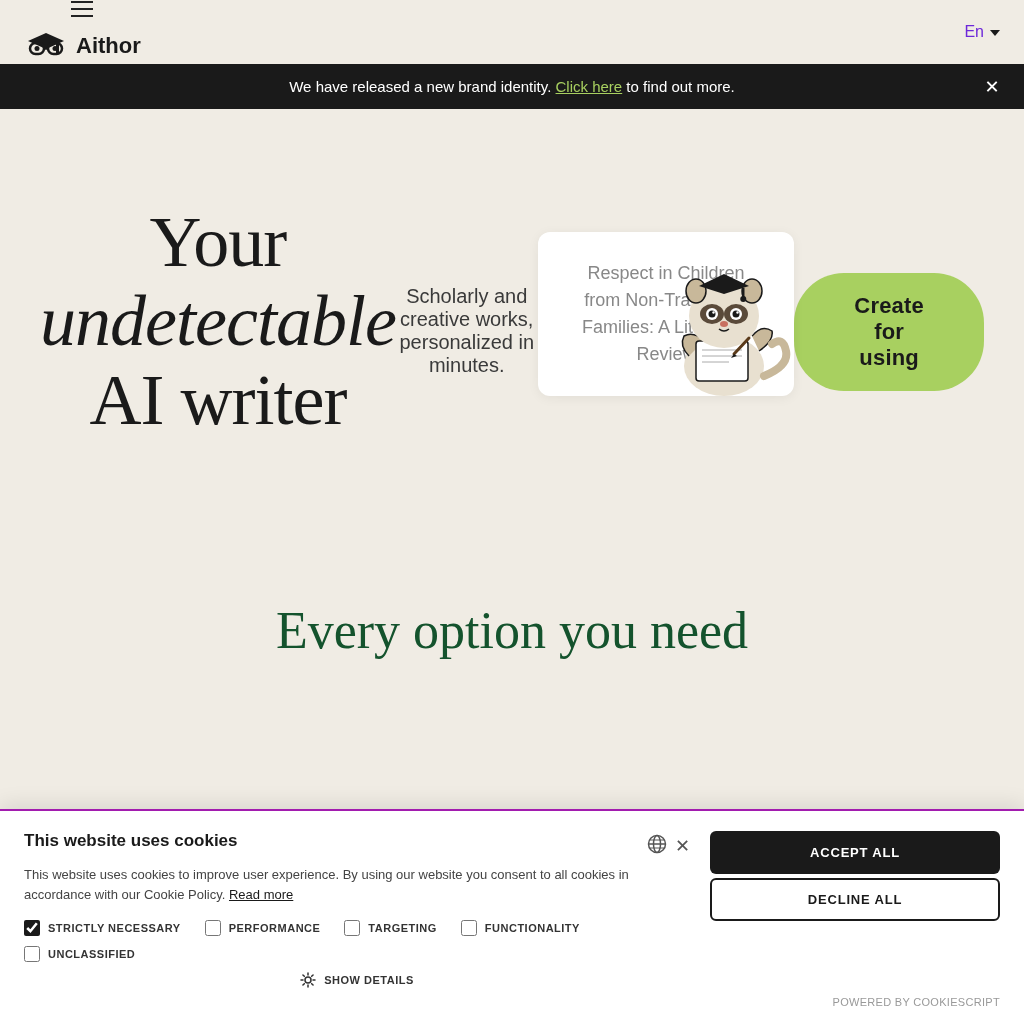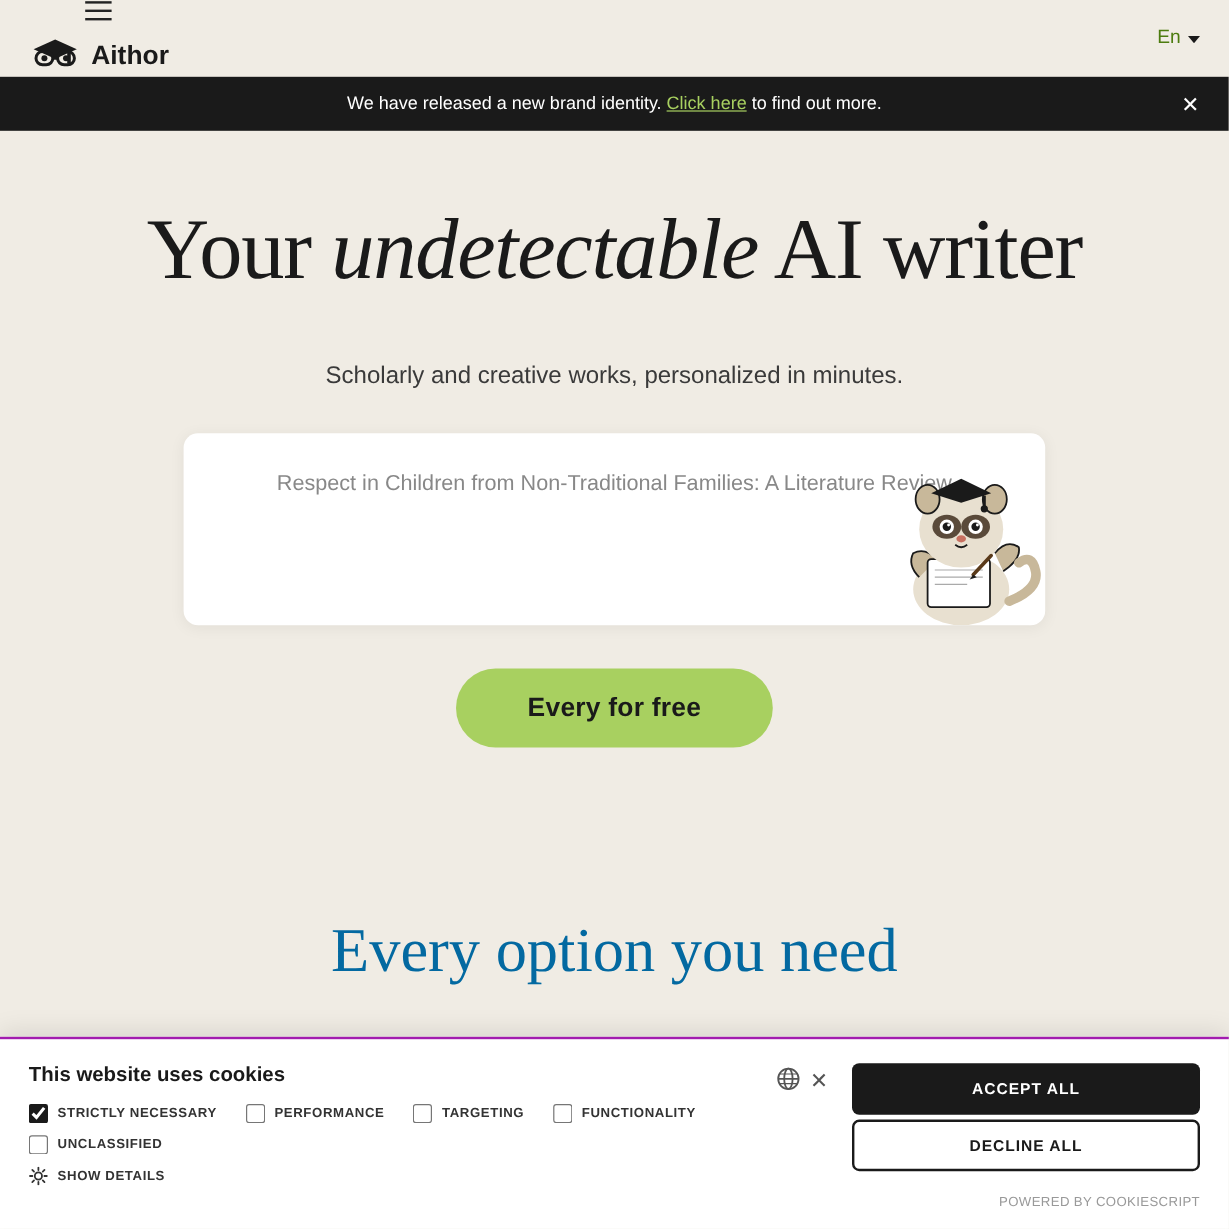--- a/index.html
+++ b/index.html
@@ -57,21 +57,21 @@
     .navbar-right {
       display: flex;
       align-items: center;
       gap: 6px;
       cursor: pointer;
     }
 
     .lang-label {
       font-size: 16px;
       font-weight: 500;
-      color: #4d7c0f;
+      color: #6d28d9;
     }
 
     .chevron-down {
       width: 0;
       height: 0;
       border-left: 5px solid transparent;
       border-right: 5px solid transparent;
       border-top: 6px solid #1a1a1a;
       margin-top: 2px;
     }
@@ -110,23 +110,22 @@
       width: 24px;
       height: 24px;
       display: flex;
       align-items: center;
       justify-content: center;
     }
 
     
     .hero {
       display: flex;
-      flex-direction: column;
-      align-items: center;
-      padding: 60px 40px 40px;
+      align-items: center;
+      padding: 94px 40px 40px;
       text-align: center;
     }
 
     .hero-title {
       font-size: 72px;
       font-weight: 400;
       color: #1a1a1a;
       line-height: 1.1;
       margin-bottom: 20px;
       font-family: Georgia, 'Times New Roman', serif;
@@ -194,21 +193,21 @@
       font-weight: 600;
       cursor: pointer;
       letter-spacing: 0.2px;
       transition: background 0.2s;
     }
 
     
     .section-heading {
       font-size: 52px;
       font-weight: 400;
-      color: #0369a1;
+      color: #14532d;
       text-align: center;
       padding: 60px 40px 20px;
       font-family: Georgia, 'Times New Roman', serif;
     }
 
     
     .cookie-banner {
       position: fixed;
       bottom: 0;
       left: 0;
@@ -278,20 +277,21 @@
       display: flex;
       align-items: center;
       gap: 8px;
       font-size: 11px;
       font-weight: 700;
       color: #333;
       letter-spacing: 0.5px;
       text-transform: uppercase;
       cursor: pointer;
       margin-top: 10px;
+      justify-content: center;
     }
 
     .gear-icon-svg {
       width: 16px;
       height: 16px;
     }
 
     .cookie-right {
       display: flex;
       flex-direction: column;
@@ -445,21 +445,21 @@
         <path d="M85 93 Q90 97 95 93" stroke="#1a1a1a" stroke-width="1.5" fill="none"></path>
 
         <path d="M130 140 Q155 130 152 115 Q149 100 138 108" stroke="#c8b89a" stroke-width="8" fill="none" stroke-linecap="round"></path>
 
         <line x1="115" y1="102" x2="100" y2="118" stroke="#5a3a1a" stroke-width="3" stroke-linecap="round"></line>
         <polygon points="100,118 97,122 103,120" fill="#1a1a1a"></polygon>
       </svg>
     </div>
   </div>
 
-  <button class="create-btn">Every for free</button>
+  <button class="create-btn">Create for using</button>
 </section>
 
 <div style="text-align:center; padding: 40px 40px 20px;">
   <h2 class="section-heading">Every option you need</h2>
 </div>
 
 <div class="cookie-banner">
   <div class="cookie-top-row">
     <div class="cookie-left">
       <div class="cookie-header-row">
@@ -470,20 +470,23 @@
               <circle cx="10" cy="10" r="8.5" stroke="#555" stroke-width="1.5"></circle>
               <ellipse cx="10" cy="10" rx="3.5" ry="8.5" stroke="#555" stroke-width="1.5"></ellipse>
               <line x1="1.5" y1="10" x2="18.5" y2="10" stroke="#555" stroke-width="1.5"></line>
               <line x1="3" y1="6" x2="17" y2="6" stroke="#555" stroke-width="1"></line>
               <line x1="3" y1="14" x2="17" y2="14" stroke="#555" stroke-width="1"></line>
             </svg>
           </span>
           <span class="close-cookie-icon">✕</span>
         </div>
       </div>
+      <p class="cookie-desc">
+        <span>This website uses cookies to improve user experience. By using our website you consent to all cookies in accordance with our Cookie Policy.</span> <a>Read more</a>
+      </p>
       <div class="cookie-checkboxes">
         <label class="cookie-check-item">
           <input type="checkbox" checked="" style="">
           <span>STRICTLY NECESSARY</span>
         </label>
         <label class="cookie-check-item">
           <input type="checkbox" style="">
           <span>PERFORMANCE</span>
         </label>
         <label class="cookie-check-item">

